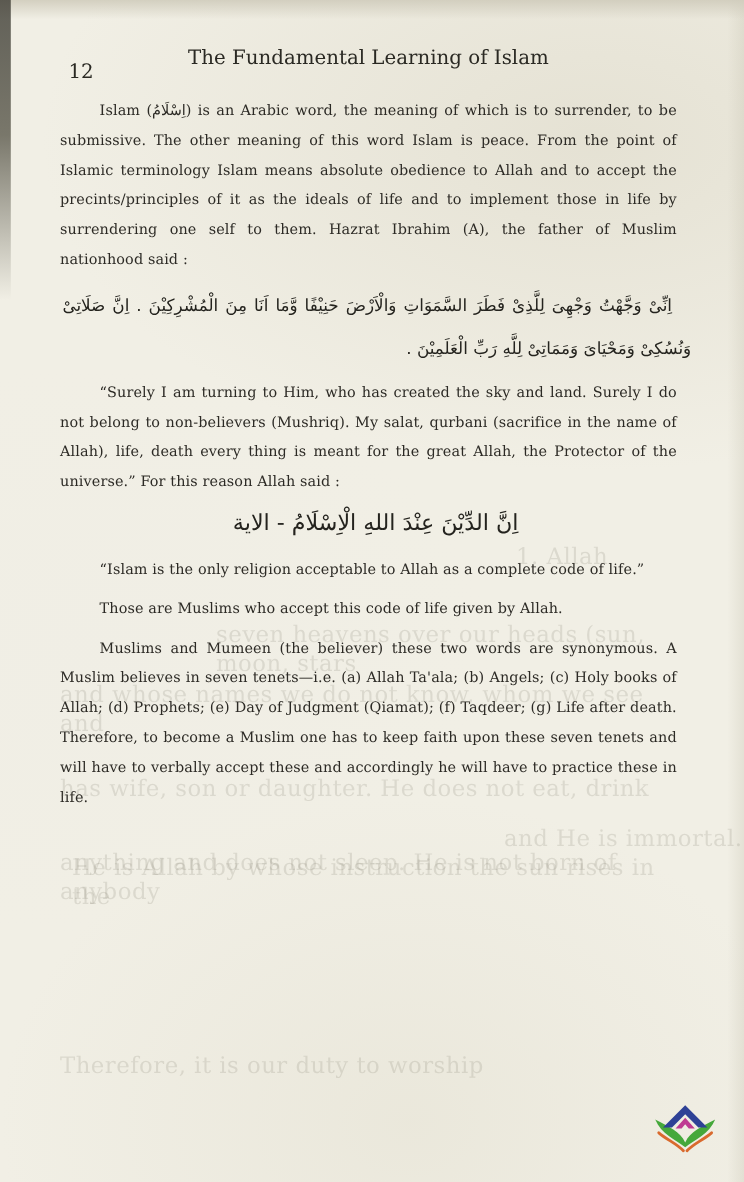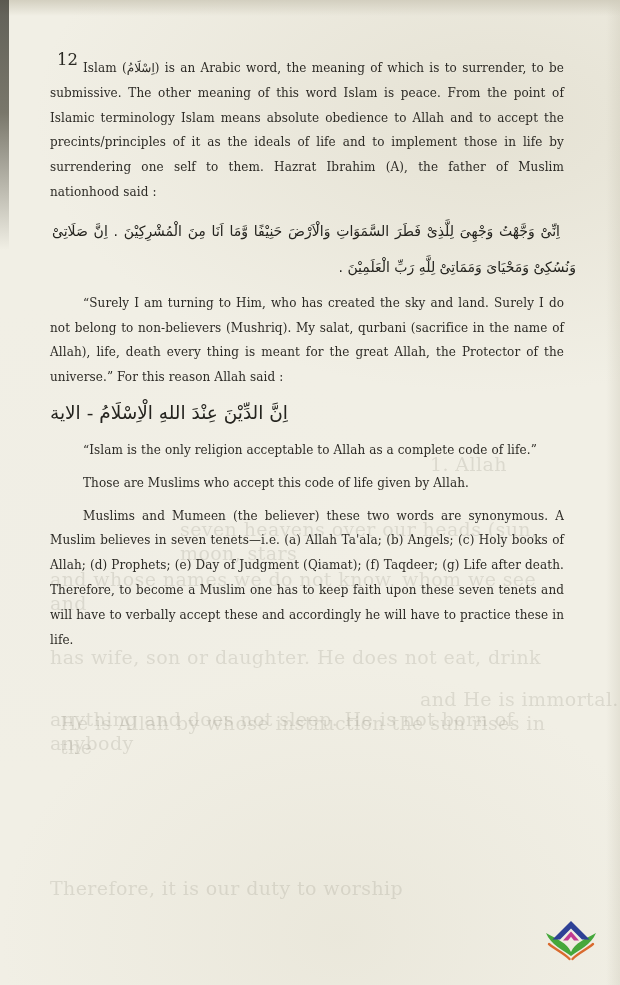--- a/index.html
+++ b/index.html
@@ -60,21 +60,21 @@
   .arabic-verse{
     font-size:14px;
     line-height:36px;
     text-align:justify;
     text-indent:16px;
     margin:8px -12px 6px 2px;
   }
   .arabic-ayah{
     font-size:18.5px;
     line-height:30px;
-    text-align:left;
+    text-align:center;
     margin:4px -12px 10px 0;
   }
   .bt{
     position:absolute;
     left:50px;width:516px;
     font-size:19px;line-height:24px;
     color:#6e6a5a;
     opacity:.16;
     filter:blur(0.4px);
     letter-spacing:.4px;
@@ -89,20 +89,21 @@
 </head>
 <body>
 
 <div class="page">
   <div class="edge-left"></div>
 
   <div class="content">
 
     <div class="page-header">
       <span class="page-num">12</span>
+      <span class="run-title">The Fundamental Learning of Islam</span>
     </div>
 
     <div class="section">
       <p class="body">Islam (اِسْلَامُ) is an Arabic word, the meaning of which is to surrender, to be submissive. The other meaning of this word Islam is peace. From the point of Islamic terminology Islam means absolute obedience to Allah and to accept the precints/principles of it as the ideals of life and to implement those in life by surrendering one self to them. Hazrat Ibrahim (A), the father of Muslim nationhood said :</p>
       <p class="arabic arabic-verse">اِنِّىْ وَجَّهْتُ وَجْهِىَ لِلَّذِىْ فَطَرَ السَّمَوَاتِ وَالْاَرْضَ حَنِيْفًا وَّمَا اَنَا مِنَ الْمُشْرِكِيْنَ . اِنَّ صَلَاتِىْ وَنُسُكِىْ وَمَحْيَاىَ وَمَمَاتِىْ لِلَّهِ رَبِّ الْعَلَمِيْنَ .</p>
       <p class="body">“Surely I am turning to Him, who has created the sky and land. Surely I do not belong to non-believers (Mushriq). My salat, qurbani (sacrifice in the name of Allah), life, death every thing is meant for the great Allah, the Protector of the universe.” For this reason Allah said :</p>
       <p class="arabic arabic-ayah">اِنَّ الدِّيْنَ عِنْدَ اللهِ الْاِسْلَامُ - الاية</p>
       <p class="body">“Islam is the only religion acceptable to Allah as a complete code of life.”</p>
       <p class="body">Those are Muslims who accept this code of life given by Allah.</p>
     </div>

